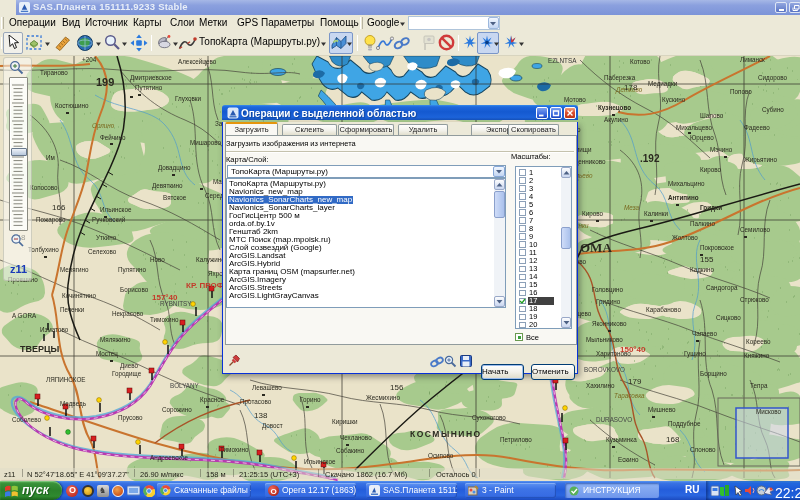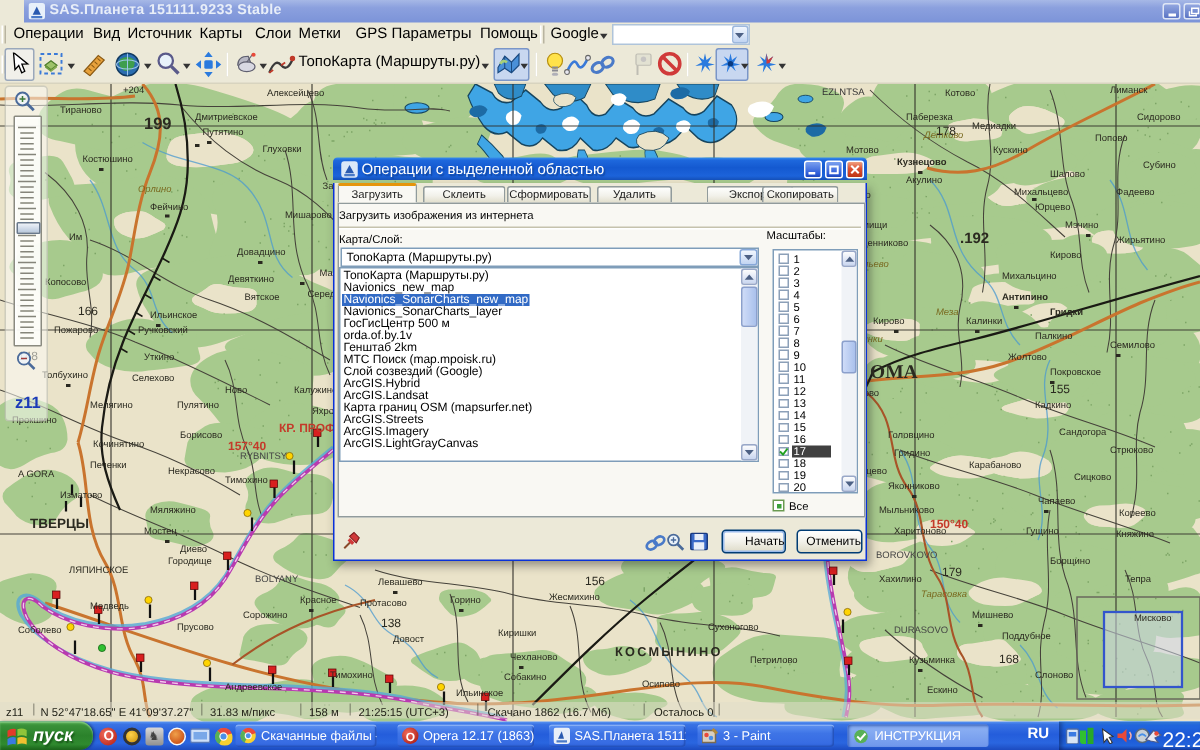--- a/index.html
+++ b/index.html
@@ -9,38 +9,38 @@
 #menubar{left:0;top:15px;width:800px;height:16px;background:#ece9d8;font-size:10px;color:#000;}
 #menubar span.mi{position:absolute;top:2px;}
 #toolbar{left:0;top:31px;width:800px;height:25px;background:#ece9d8;border-bottom:1px solid #d8d4bf;}
 .grip{position:absolute;width:3px;border-left:1px solid #fff;border-right:1px solid #b8b4a0;height:12px;}
 .tbtn{position:absolute;top:1px;width:22px;height:22px;border-radius:2px;}
 .tbtn.pressed{background:#f1f0ea;border:1px solid #9aa8bb;}
 .tbtn.pressed2{background:#c8d7f0;border:1px solid #7a96c8;}
 .sep{position:absolute;top:4px;width:1px;height:16px;background:#c6c3ae;border-right:1px solid #fff;}
 
 #dlg{left:222px;top:122px;width:356px;height:252px;background:#ece9d8;border:1px solid #0831d9;border-top:none;box-shadow:2px 3px 6px rgba(40,40,40,0.45);}
-#dlgtitle{position:absolute;left:-1px;top:-17px;width:356px;height:15px;border-radius:3px 3px 0 0;background:linear-gradient(180deg,#388eec 0%,#1e68dd 12%,#1459d0 45%,#1c63da 82%,#1450b8 100%);color:#fff;font-size:10px;font-weight:normal;}
+#dlgtitle{position:absolute;left:-1px;top:-17px;width:356px;height:15px;border-radius:3px 3px 0 0;background:linear-gradient(180deg,#388eec 0%,#1e68dd 12%,#1459d0 45%,#1c63da 82%,#1450b8 100%);color:#fff;font-size:10px;font-weight:bold;}
 #dlgtitle .txt{position:absolute;left:19px;top:3px;text-shadow:1px 1px 1px #10449a;white-space:nowrap;}
 .dbtn{position:absolute;top:2px;width:12px;height:12px;border-radius:2px;border:1px solid #fff;}
 .tab{position:absolute;top:2px;height:11px;background:linear-gradient(180deg,#fefefe,#f2f1ea 55%,#e2dfcd);border:1px solid #919b9c;border-bottom:none;border-radius:2px 2px 0 0;font-size:7.5px;text-align:center;color:#1a1a1a;line-height:10px;}
 #tabactive{background:#f9f8f3;border-top:2px solid #e5950c;height:13px;top:0;z-index:3;line-height:11px;}
 #tabpage{position:absolute;left:2px;top:12.5px;width:352px;height:210px;background:#f9f8f3;border:1px solid #919b9c;}
 .lbl{position:absolute;font-size:7.5px;color:#000;z-index:4;}
 .inbox{position:absolute;background:#fff;border:1px solid #7f9db9;z-index:4;}
 #maplist{font-size:8px;color:#000;}
 #maplist div{height:8.06px;white-space:nowrap;overflow:hidden;padding-left:2px;line-height:8.2px;}
 #maplist div span.sel{background:#316ac5;color:#fff;display:inline-block;height:8.06px;padding:0 1px;margin-left:-1px;}
 #zoomlist div{height:8.05px;font-size:7.5px;position:relative;line-height:8.2px;}
 .cb{position:absolute;left:3px;top:0.5px;width:6.5px;height:6.5px;background:#fff;border:1px solid #8ca0b8;}
 .znum{position:absolute;left:13px;top:0;}
 .vsb{position:absolute;background:#f0f3f7;z-index:5;}
 .sbbtn{position:absolute;left:0;width:100%;height:11px;background:linear-gradient(180deg,#fdfdfd,#c9d6f0);border:1px solid #99a8c8;border-radius:2px;}
 .sbthumb{position:absolute;left:0;width:100%;background:linear-gradient(90deg,#cfdcf8,#aac1ec);border:1px solid #8ba0cc;border-radius:2px;}
-.xpbtn{position:absolute;height:16px;background:linear-gradient(180deg,#ffffff,#f2f1ea 50%,#dedbc8);border:1px solid #003c74;border-radius:3px;font-size:8px;text-align:right;line-height:14px;color:#000;z-index:4;}
+.xpbtn{position:absolute;height:16px;background:linear-gradient(180deg,#ffffff,#f2f1ea 50%,#dedbc8);border:1px solid #003c74;border-radius:3px;font-size:8px;text-align:left;line-height:14px;color:#000;z-index:4;margin-top:11px;}
 
 #taskbar{left:0;top:481px;width:800px;height:19px;background:linear-gradient(180deg,#5a96f2 0%,#3a73e4 10%,#245ddb 45%,#2a66e0 75%,#1c4bc0 100%);}
 .taskbtn{position:absolute;top:2px;height:15px;background:linear-gradient(180deg,#5f93f2,#3e74e6 40%,#3569e2);border-radius:2px;box-shadow:inset 0 1px 0 #85aef5, inset -1px -1px 1px #2350b8;color:#fff;font-size:8.5px;line-height:15px;white-space:nowrap;overflow:hidden;}
 .trayico{position:absolute;top:4px;width:11px;height:11px;border-radius:2px;}
 #statusbar{left:0;top:468px;width:800px;height:10.5px;background:rgba(225,220,202,0.52);font-size:7.5px;color:#24241a;white-space:nowrap;overflow:hidden;z-index:6;}
 #statusbar span{position:absolute;top:1.5px;}
 .ssep{position:absolute;top:1px;width:1px;height:8px;background:rgba(60,60,50,0.4);}
 </style></head><body>
 
 <svg class="abs" style="left:0;top:56px" width="800" height="425" viewBox="0 56 800 425">
@@ -766,25 +766,25 @@
    <div id="maplist" style="position:absolute;left:0;top:0.5px;width:266px;height:129px;overflow:hidden">
 <div>ТопоКарта (Маршруты.ру)</div>
 <div>Navionics_new_map</div>
 <div><span class="sel">Navionics_SonarCharts_new_map</span></div>
 <div>Navionics_SonarCharts_layer</div>
 <div>ГосГисЦентр 500 м</div>
 <div>orda.of.by.1v</div>
 <div>Генштаб 2km</div>
 <div>МТС Поиск (map.mpoisk.ru)</div>
 <div>Слой созвездий (Google)</div>
+<div>ArcGIS.Landsat</div>
 <div>ArcGIS.Hybrid</div>
-<div>ArcGIS.Landsat</div>
 <div>Карта границ OSM (mapsurfer.net)</div>
+<div>ArcGIS.Imagery</div>
 <div>ArcGIS.Streets</div>
-<div>ArcGIS.Imagery</div>
 <div>ArcGIS.LightGrayCanvas</div>
    </div>
    <div class="vsb" style="right:0;top:0;width:11.5px;height:128px">
      <div class="sbbtn" style="top:0">
           <svg width="8" height="7" style="position:absolute;left:1.5px;top:2px">
             <path d="M0.5 4.5 L3.5 1 L6.5 4.5" fill="#4d6185"></path>
           </svg>
         </div>
      <div class="sbthumb" style="top:11.5px;height:27px"></div>
      <div class="sbbtn" style="bottom:0">
@@ -942,21 +942,21 @@
       <circle cx="6" cy="6" r="4.1" fill="rgba(238,244,250,0.8)" stroke="#4a6a9a" stroke-width="1.2"></circle>
       <path d="M8.9 8.9 L13 13" stroke="#4a6a9a" stroke-width="1.7"></path>
       <path d="M4 6 h4" stroke="#a03a3a" stroke-width="1"></path>
     </svg>
  <div class="abs" style="left:6px;top:205px;font-size:11px;font-weight:bold;color:#1a3ab8">z11</div>
 </div>
 
 <div id="statusbar" class="abs">
  <span style="left:4px">z11</span>
  <span style="left:27px">N 52°47'18.65" E 41°09'37.27"</span>
- <span style="left:140px">31.83 м/пикс</span>
+ <span style="left:140px">26.90 м/пикс</span>
  <span style="left:206px">158 м</span>
  <span style="left:239px">21:25:15 (UTC+3)</span>
  <span style="left:325px">Скачано 1862 (16.7 Мб)</span>
  <span style="left:436px">Осталось 0</span>
  <div class="ssep" style="left:22px"></div>
     <div class="ssep" style="left:134px"></div>
     <div class="ssep" style="left:200px"></div>
     <div class="ssep" style="left:233px"></div>
     <div class="ssep" style="left:318px"></div>
     <div class="ssep" style="left:429px"></div>

